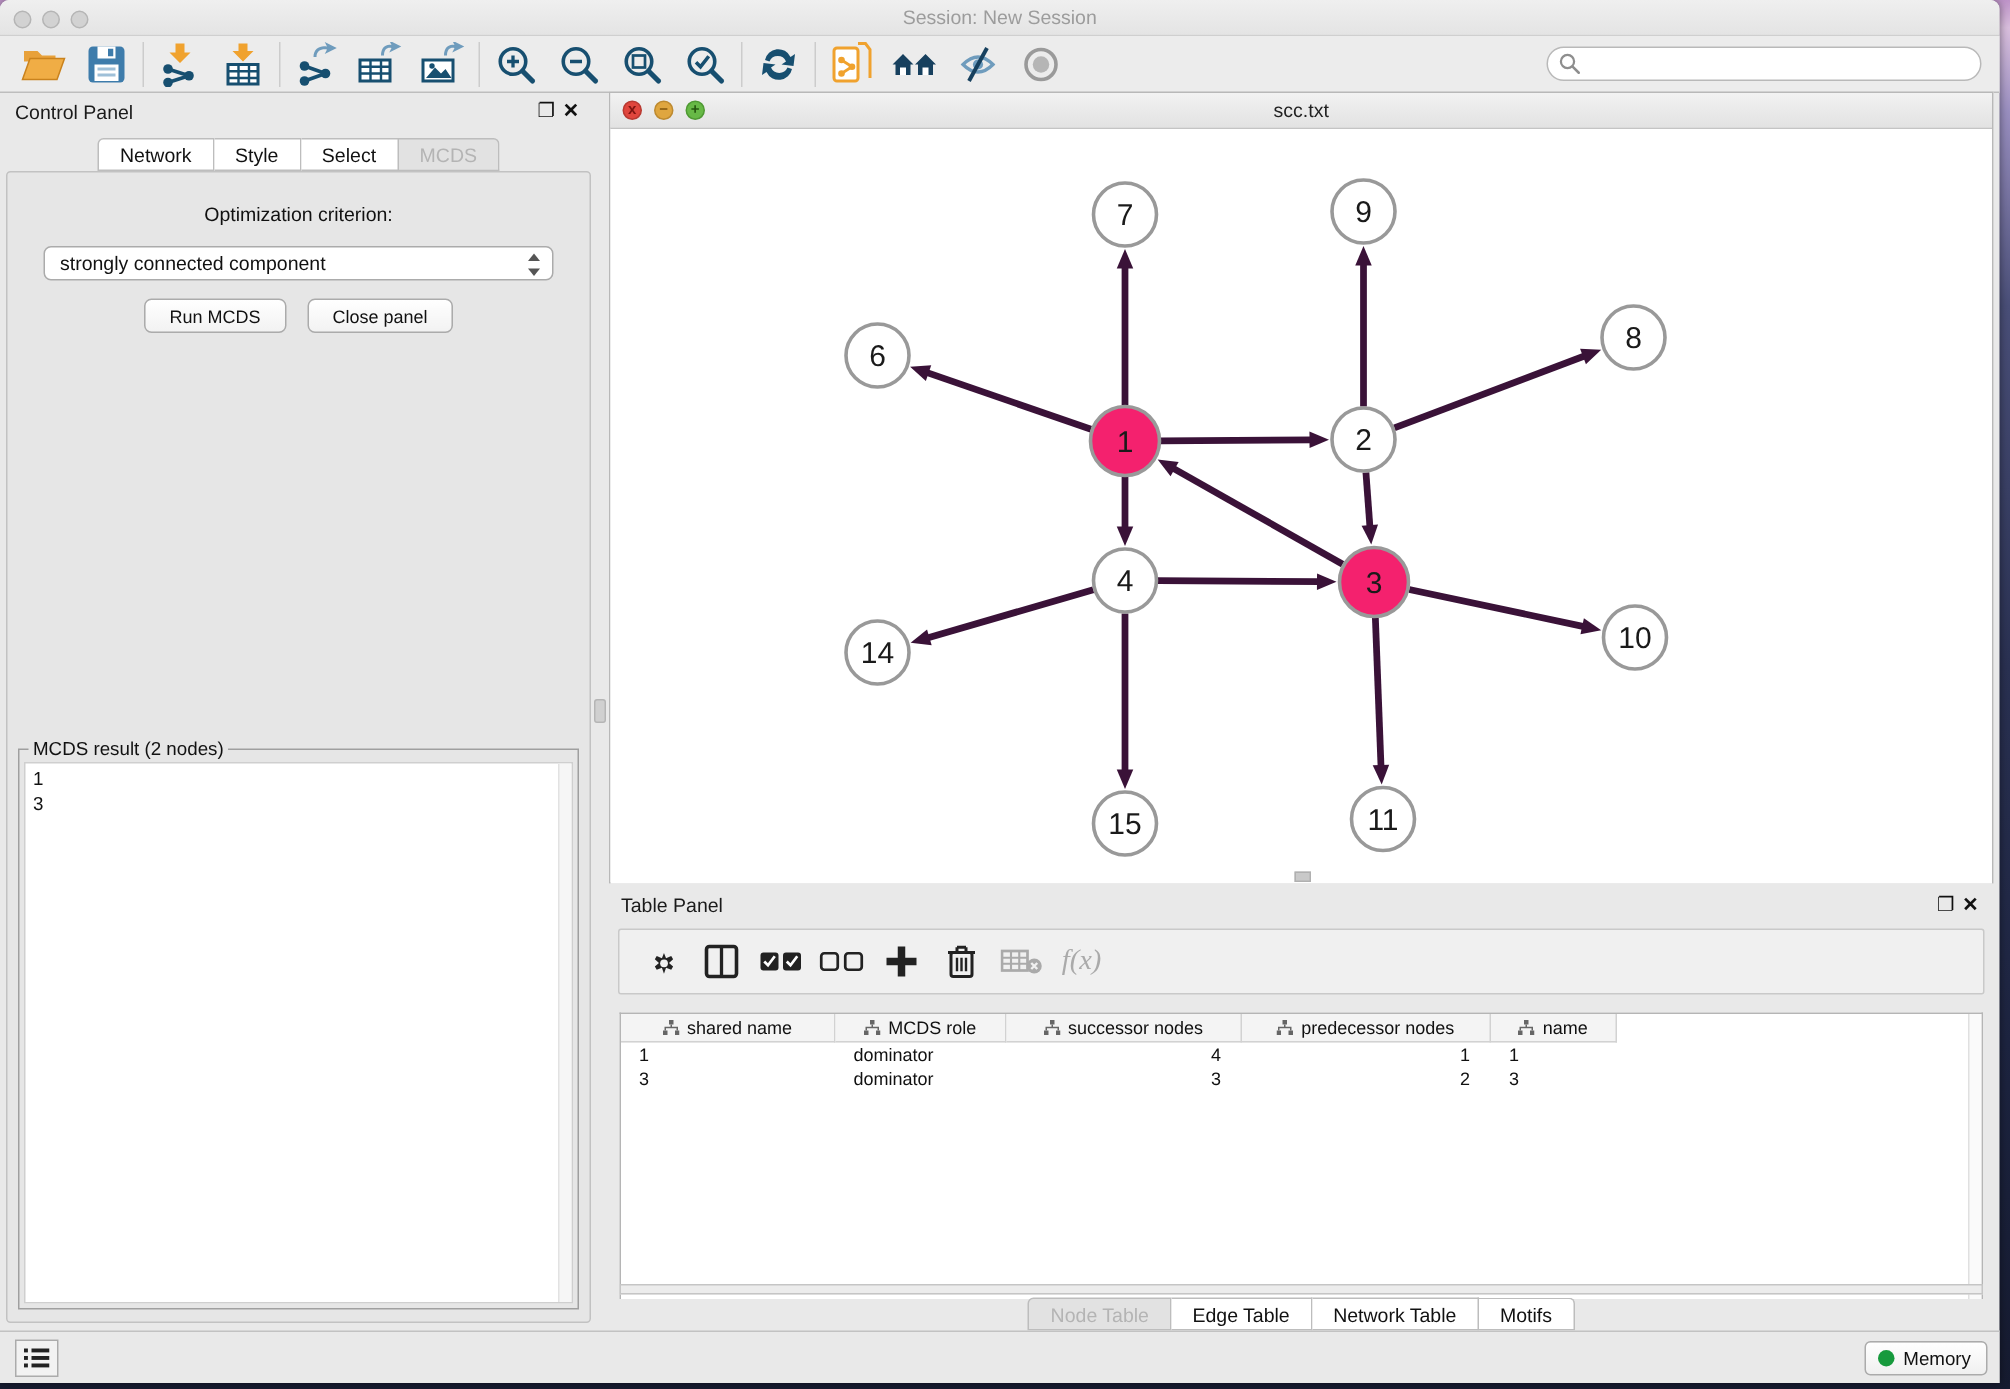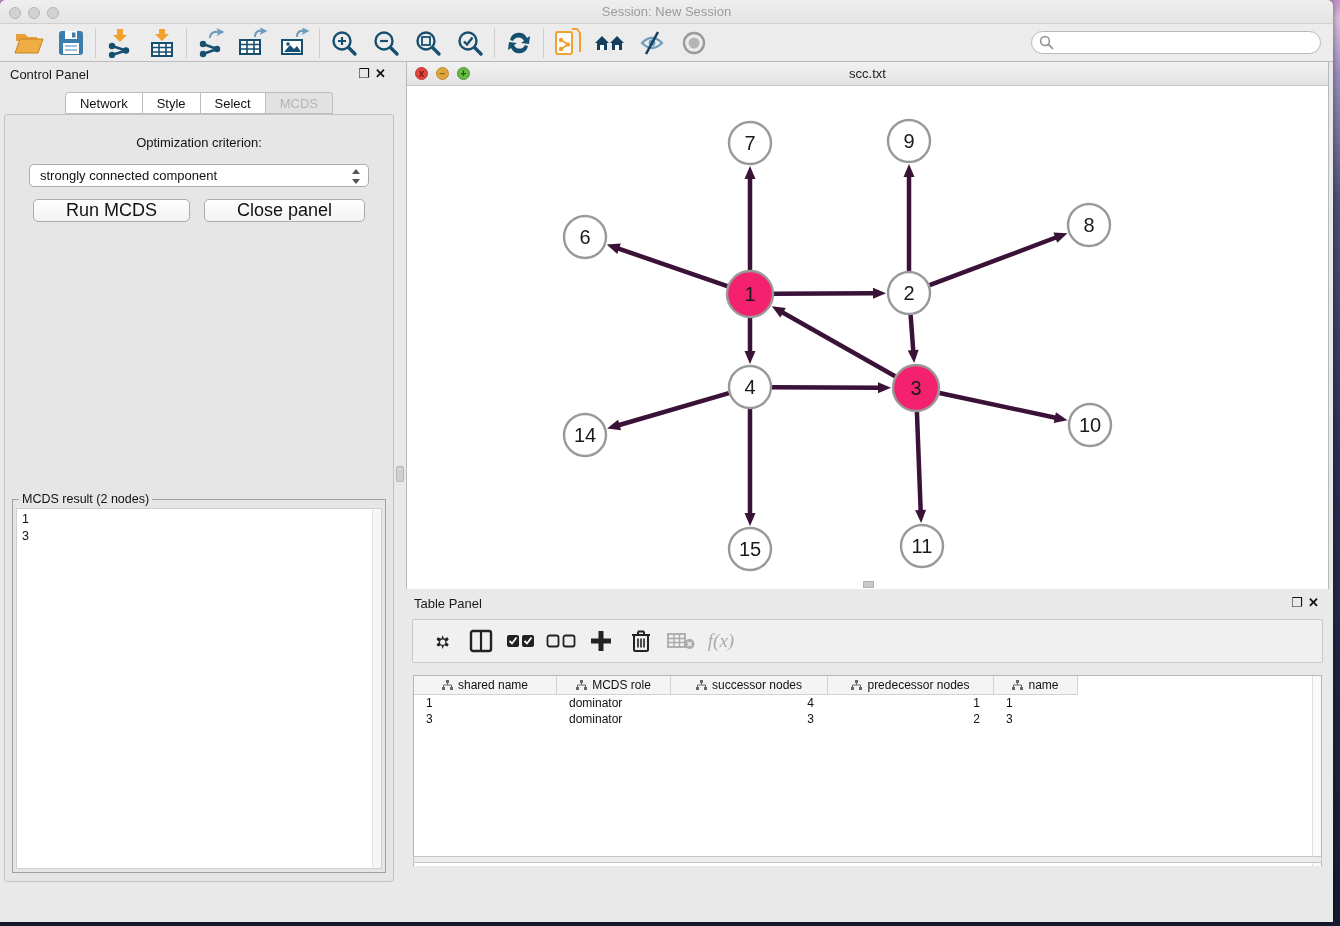--- a/index.html
+++ b/index.html
@@ -46,22 +46,22 @@
   .tab.sel { background:#e2e2e2; color:#b4b4b4; }
   .cp-body { position:absolute; left:0; right:0; top:52px; bottom:0;
     background:#e6e6e6; border:1px solid #c2c2c2; border-radius:3px;
     display:flex; flex-direction:column; align-items:center; }
   .opt-label { margin-top:20px; font-size:13px; color:#111; }
   .dropdown { margin-top:14px; width:340px; height:23px; background:#fff;
     border:1px solid #ababab; border-radius:5px; position:relative;
     font-size:13px; line-height:21px; padding-left:10px; color:#111; }
   .dd-arrows { position:absolute; right:7px; top:3px; }
   .btn-row { margin-top:12px; display:flex; gap:14px; }
-  .mac-btn { height:23px; padding:0 32px; background:linear-gradient(#ffffff,#f2f2f2);
-    border:1px solid #ababab; border-radius:5px; font-size:18px; color:#111;
+  .mac-btn { height:23px; padding:0 16px; background:linear-gradient(#ffffff,#f2f2f2);
+    border:1px solid #ababab; border-radius:5px; font-size:12px; color:#111;
     font-family:"Liberation Sans",sans-serif; }
   .result-box { margin-top:auto; margin-bottom:8px; width:374px; height:374px;
     border:1px solid #9f9f9f; position:relative; padding:8px 3px 3px 3px; }
   .result-legend { position:absolute; left:6px; top:-8px; background:#e6e6e6;
     padding:0 3px; font-size:12.5px; color:#111; }
   .result-area { width:100%; height:100%; background:#fff; border:1px solid #cfcfcf;
     position:relative; overflow:hidden; }
   .result-area pre { font-family:"Liberation Sans",sans-serif; font-size:12.5px;
     line-height:17px; padding:2px 5px; color:#111; }
   .result-scroll { position:absolute; right:0; top:0; bottom:0; width:9px;
@@ -536,16 +536,38 @@
             <div class="td-cell" style="width: 143px;">3</div>
             <div class="td-cell" style="width: 114px;">dominator</div>
             <div class="td-cell td-right" style="width: 157px;">3</div>
             <div class="td-cell td-right" style="width: 166px;">2</div>
             <div class="td-cell" style="width: 84px;">3</div>
           </div>
         </div>
       <div class="tbl-scroll"></div>
     </div>
     <div class="tp-footer"></div>
+    <div class="tp-tabs">
+      <div class="tab sel">Node Table</div>
+      <div class="tab">Edge Table</div>
+      <div class="tab">Network Table</div>
+      <div class="tab">Motifs</div>
+    </div>
   </div>
 
+  <div class="statusbar">
+    <div class="list-btn">
+      <svg width="17" height="15" viewBox="0 0 17 15">
+          <rect x="0" y="1" width="2.6" height="2.6" fill="#222"></rect>
+          <rect x="5" y="1" width="12" height="2.6" fill="#222"></rect>
+          <rect x="0" y="6" width="2.6" height="2.6" fill="#222"></rect>
+          <rect x="5" y="6" width="12" height="2.6" fill="#222"></rect>
+          <rect x="0" y="11" width="2.6" height="2.6" fill="#222"></rect>
+          <rect x="5" y="11" width="12" height="2.6" fill="#222"></rect>
+        </svg>
+    </div>
+    <div class="memory-btn">
+      <span class="mem-dot"></span>
+      <span>Memory</span>
+    </div>
+  </div>
 
 </div>
 
 </body></html>

